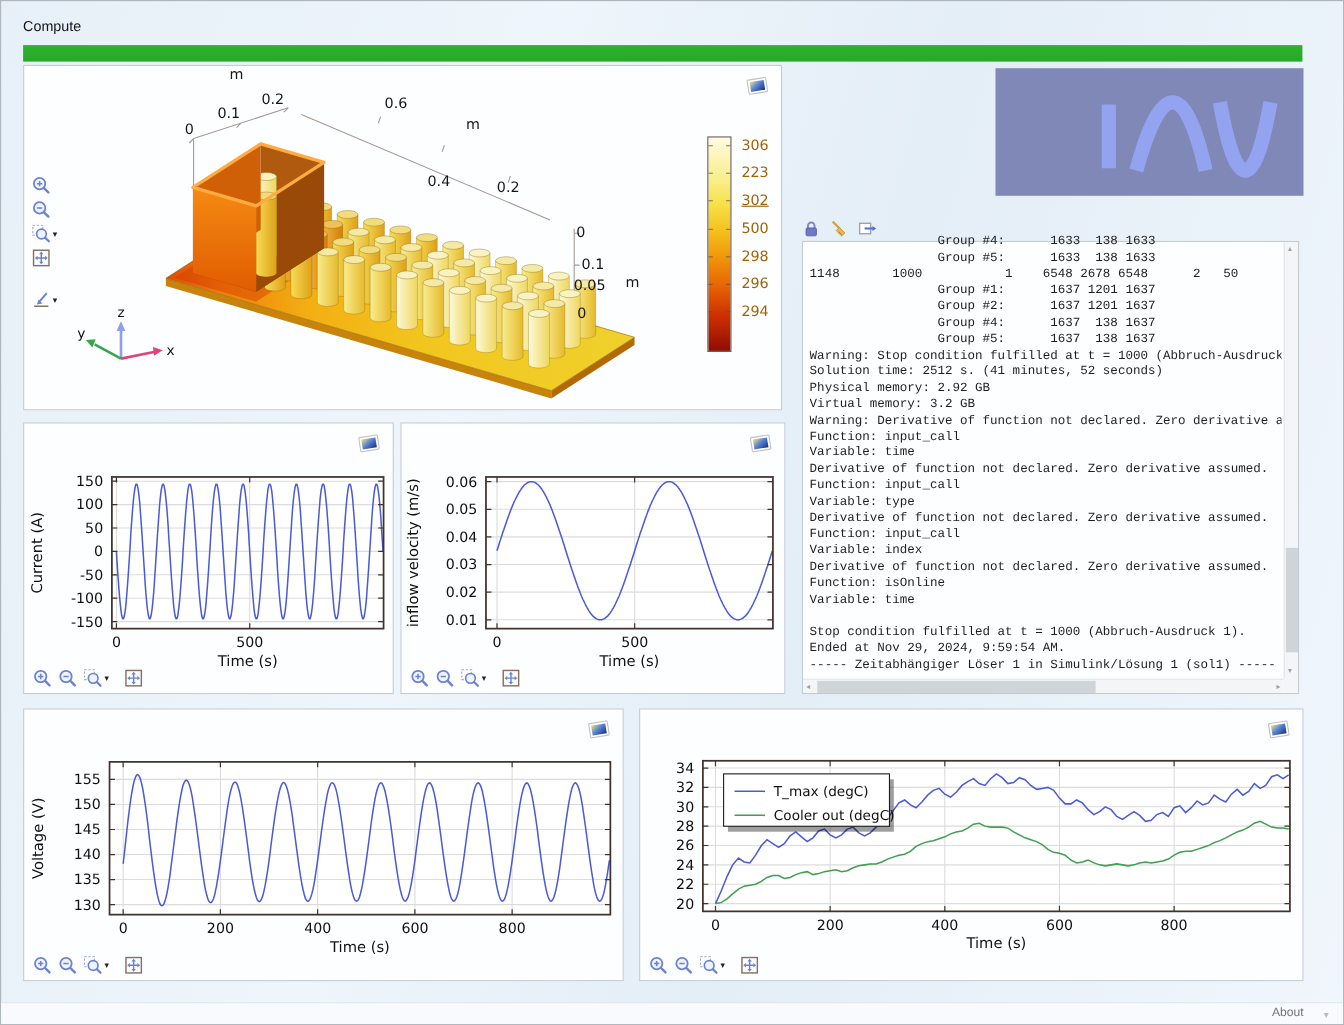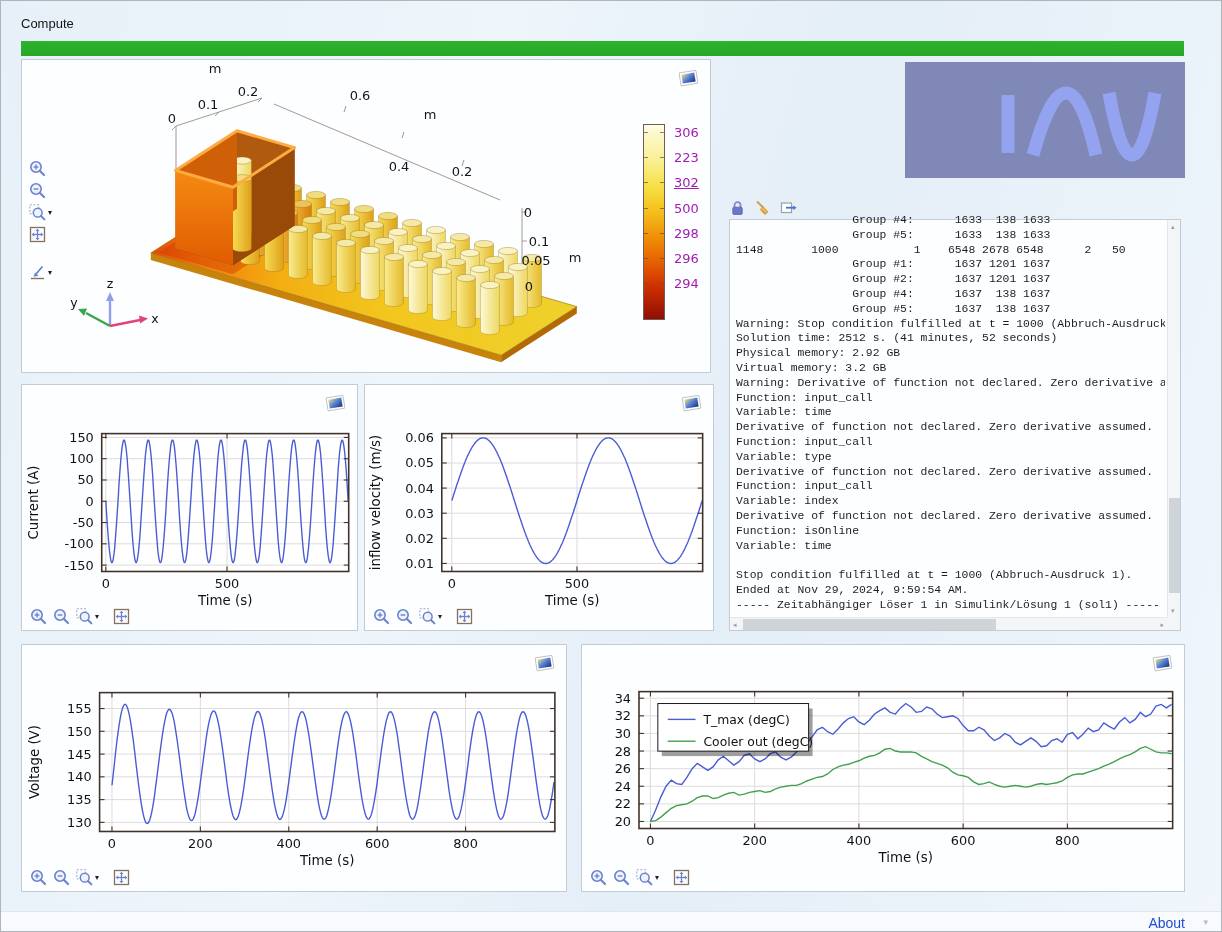--- a/index.html
+++ b/index.html
@@ -12,21 +12,21 @@
   .progress-fill{height:100%;background:linear-gradient(#35bb35,#28a828);}
   .panel{position:absolute;background:#fdfeff;border:1px solid #c3ccd4;}
   #p3d{left:20px;top:58px;width:690px;height:314px;}
   #scene3d{position:absolute;left:0;top:0;width:100%;height:100%;}
   .slabel{position:absolute;transform:translate(-50%,-50%);font-size:13px;color:#161616;
     white-space:nowrap;font-family:"DejaVu Sans",sans-serif;}
   .colorbar{position:absolute;left:621px;top:64px;width:75px;height:210px;}
   .cb-grad{position:absolute;left:0;top:0;width:22px;height:196px;border:1px solid #6e5d52;
     background:linear-gradient(#fffde8 0%,#fdf8cd 4%,#f9ef8e 19%,#f7df45 32%,#f5bd1a 45%,
       #ef8f07 58%,#e55f02 71%,#cc2e00 84%,#8f0e04 100%);}
-  .cb-label{position:absolute;left:31px;font-size:13px;color:#a21caf;font-family:"DejaVu Sans",sans-serif;}
+  .cb-label{position:absolute;left:31px;font-size:13px;color:#a16207;font-family:"DejaVu Sans",sans-serif;}
   .cb-tick{position:absolute;height:1px;width:4px;background:#5f4f44;opacity:.7;}
   .logo{position:absolute;left:904px;top:61px;width:280px;height:116px;background:#7f88b7;}
   .log-toolbar{position:absolute;left:729px;top:198px;display:flex;gap:9px;align-items:center;}
   #logpanel{left:728px;top:218px;width:452px;height:412px;}
   .log-pre{position:absolute;left:6px;top:-7px;right:15px;margin:0;overflow:hidden;
     font-family:"Liberation Mono",monospace;font-size:11.4px;line-height:14.8px;color:#1e1e1e;white-space:pre;}
   .vscroll{position:absolute;top:0;right:0;bottom:13px;width:13px;background:#f3f5f7;border-left:1px solid #e3e7ea;}
   .vthumb{position:absolute;left:1px;width:11px;top:70%;height:24%;background:#cfd4d9;}
   .hscroll{position:absolute;left:0;right:13px;bottom:0;height:13px;background:#f3f5f7;border-top:1px solid #e3e7ea;}
   .hthumb{position:absolute;left:13px;width:58%;top:1px;height:11px;background:#cfd4d9;}
@@ -39,21 +39,21 @@
   .chart-svg{position:absolute;left:0;top:0;width:100%;height:100%;}
   .chart-svg text,#scene3d text{font-family:"DejaVu Sans",sans-serif;}
   .snapshot{position:absolute;top:8px;right:9px;width:24px;height:20px;cursor:pointer;}
   .plot-toolbar{position:absolute;left:8px;bottom:5px;display:flex;align-items:center;gap:6px;}
   .vtoolbar{position:absolute;left:7px;top:100px;display:flex;flex-direction:column;gap:5px;align-items:flex-start;}
   .vtoolbar .tbtn:last-child{margin-top:16px;}
   .plot-toolbar .tbtn:last-child{margin-left:8px;}
   .tbtn{display:flex;align-items:center;gap:2px;cursor:pointer;}
   .caret{font-size:8px;color:#222;line-height:1;}
   .statusbar{position:absolute;left:0;right:0;top:910px;height:21px;background:#f8fafd;border-top:1px solid #e0e6ec;}
-  .about{position:absolute;right:36px;top:3px;font-size:14px;color:#1d4ed8;text-decoration:none;cursor:pointer;}
+  .about{position:absolute;right:36px;top:3px;font-size:11px;color:#737373;text-decoration:none;cursor:pointer;}
   .sb-chev{position:absolute;right:13px;top:5px;font-size:9px;color:#b3bdc6;}
 </style>
 </head>
 <body>
 
 <svg width="0" height="0" style="position:absolute">
   <defs>
     <linearGradient id="snapg" x1="0" y1="0" x2="1" y2="1">
       <stop offset="0" stop-color="#eee277"></stop>
         <stop offset="0.45" stop-color="#5b85d8"></stop>

